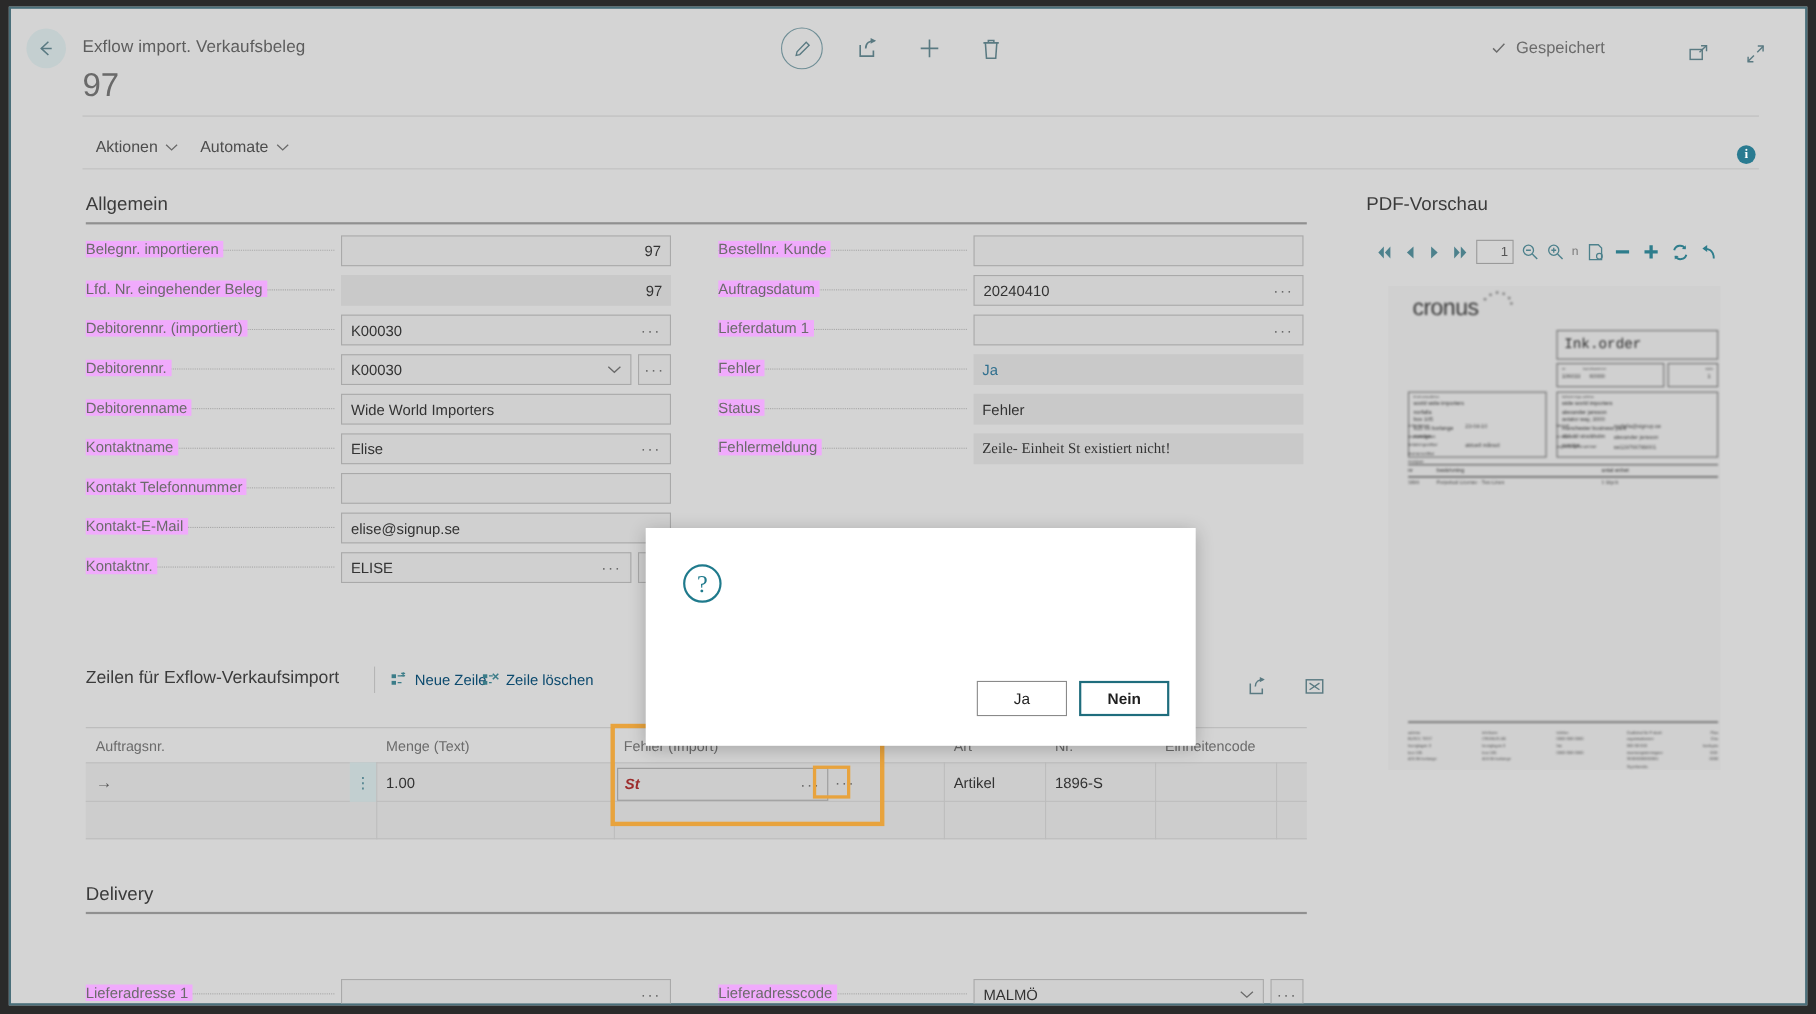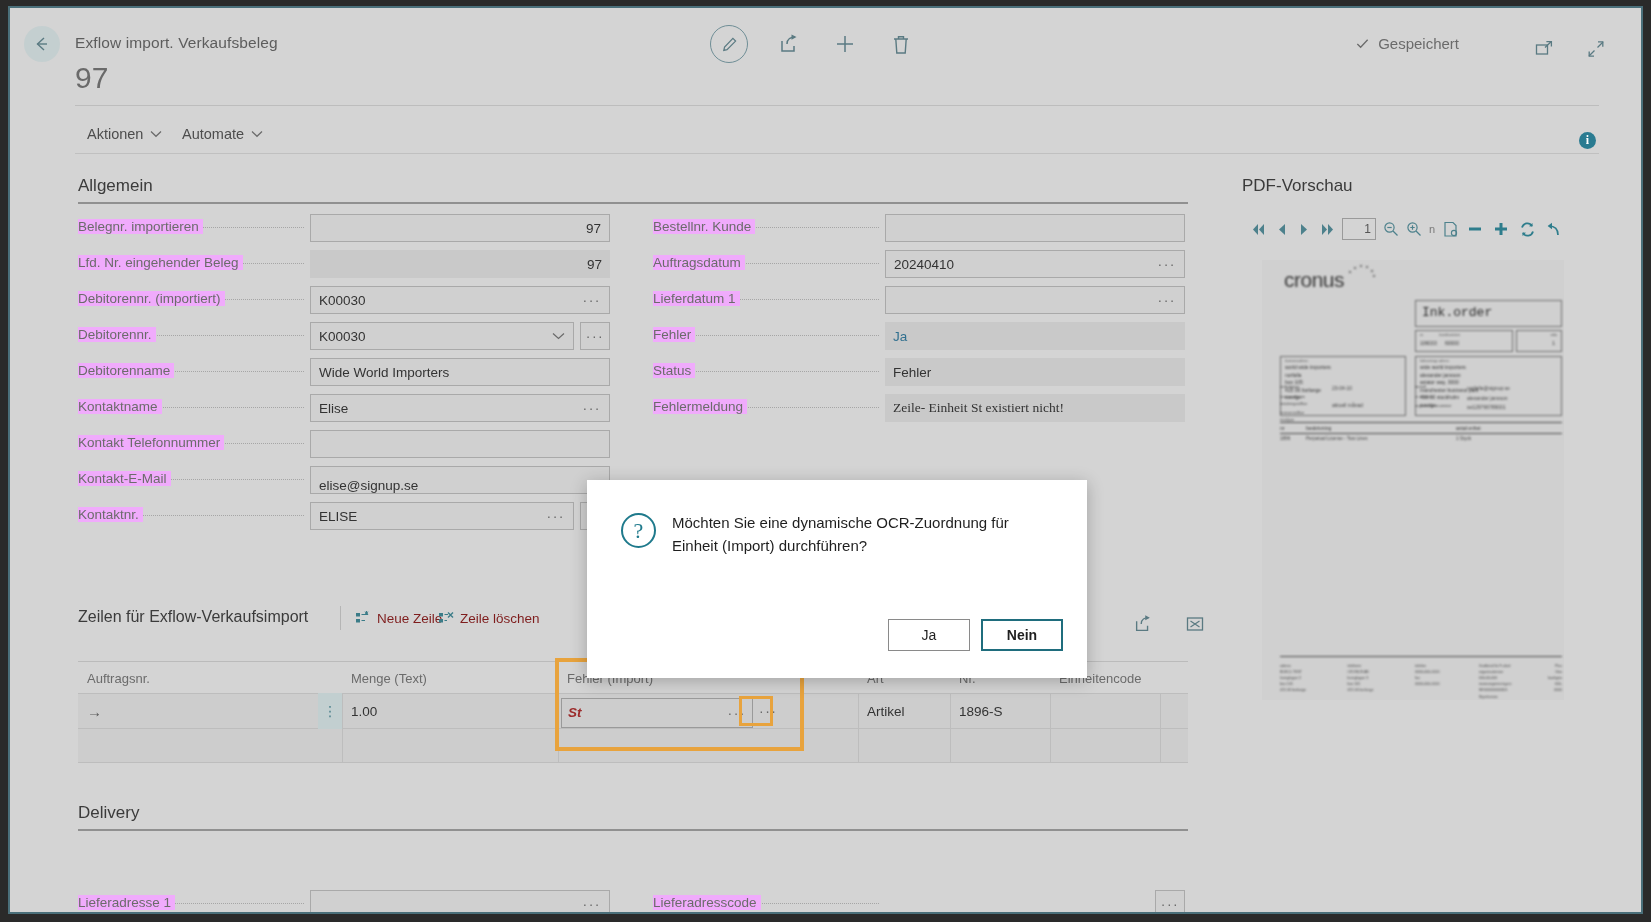--- a/index.html
+++ b/index.html
@@ -91,21 +91,21 @@
     position:absolute; top:0; width:30px; height:28px; background:#d0d0d0;
     border:1px solid #a9a9a9; display:flex; align-items:center;
     justify-content:center; color:#6a6a6a; font-size:14px; letter-spacing:1.5px;
     cursor:pointer;
   }
 
   
   .lines-head { position:absolute; left:68px; top:600px; font-size:16px; color:#3b3b3b; }
   .lines-sep { position:absolute; left:330px; top:598px; width:1px; height:24px; background:#b5b5b5; }
   .lines-act {
-    position:absolute; top:602px; font-size:13.5px; color:#7f1d1d;
+    position:absolute; top:602px; font-size:13.5px; color:#0c4a6e;
     display:flex; align-items:center; gap:6px; cursor:pointer;
   }
   .lines-icons { position:absolute; top:601px; display:flex; gap:22px; }
   .grid { position:absolute; left:68px; top:655px; width:1110px; }
   .grid-rule { position:absolute; left:68px; right:0px; top:653px; height:1px; background:#bbb; }
   .gh {
     position:absolute; top:0; height:30px; font-size:13px; color:#6b6b6b;
     display:flex; align-items:center; padding-left:9px;
   }
   .grow {
@@ -318,21 +318,21 @@
       <div class="field" style="left: 68px; top: 422px; width: 532px;">
         <div class="flabel">Kontakt Telefonnummer</div>
         <div class="fdots" style="left: 0px; width: 226px;"></div>
         <div class="fctl" style="left: 232px; width: 300px;">
           <span class="val"></span>
         </div>
       </div>
       <div class="field" style="left: 68px; top: 458px; width: 532px;">
         <div class="flabel">Kontakt-E-Mail</div>
         <div class="fdots" style="left: 0px; width: 226px;"></div>
-        <div class="fctl" style="left: 232px; width: 300px; align-items: flex-end;">
+        <div class="fctl" style="left: 232px; width: 300px;">
           <span class="val">elise@signup.se</span>
         </div>
       </div>
       <div class="field" style="left: 68px; top: 494px; width: 532px;">
         <div class="flabel">Kontaktnr.</div>
         <div class="fdots" style="left: 0px; width: 226px;"></div>
         <div class="fctl" style="left: 232px; width: 264px;">
           <span class="val">ELISE</span>
           <span class="ell">···</span>
         </div>
@@ -479,20 +479,26 @@
         <div class="fctl" style="left: 232px; width: 300px;">
           <span class="val"></span>
           <span class="ell">···</span>
         </div>
       </div>
     </div>
   <div id="del-right">
       <div class="field" style="left: 643px; top: 882px; width: 532px;">
         <div class="flabel">Lieferadresscode</div>
         <div class="fdots" style="left: 0px; width: 226px;"></div>
+        <div class="fctl" style="left: 232px; width: 264px;">
+          <span class="val">MALMÖ</span>
+          <span class="chev"><svg width="13" height="8" viewBox="0 0 13 8">
+              <path d="M1 1.5 L6.5 6.5 L12 1.5" fill="none" stroke="#6a6a6a" stroke-width="1.2"></path>
+            </svg></span>
+        </div>
         <div class="assistbtn" style="left: 502px;">···</div>
       </div>
     </div>
 
   <div class="pdf-title">PDF-Vorschau</div>
   <div class="pdftb">
     <div class="pdfbtn">
       <svg width="15" height="13" viewBox="0 0 15 13">
         <path d="M7 1 L2 6.5 L7 12 Z" fill="#4d818c"></path>
           <path d="M13 1 L8 6.5 L13 12 Z" fill="#4d818c"></path>
@@ -675,20 +681,19 @@
           <div style="width:62px;">Godkänd för F-skatt<br>organisationsnr<br>000-00-000<br>momsregistreringsnr<br>SE000000000001<br>Styrelsenäs</div>
           <div style="flex:1;text-align:right;">Plus Giro<br>bankgiro 000-0000</div>
         </div>
       </div>
     </div>
   </div>
 
   <div class="dlg-backdrop"></div>
   <div class="dialog">
     <div class="dlg-qmark">?</div>
-    <div class="dlg-text">Möchten Sie eine dynamische OCR-Zuordnung für Einheit (Import) durchführen?</div>
     <div class="dlg-btns">
       <div class="dbtn">Ja</div>
       <div class="dbtn primary">Nein</div>
     </div>
   </div>
 
 </div>
 
 </body></html>

